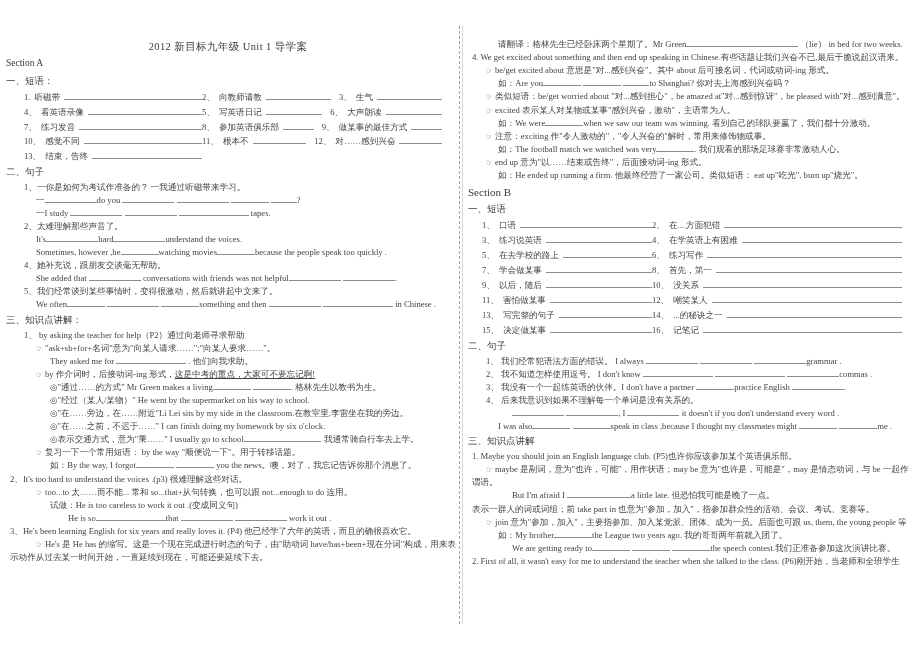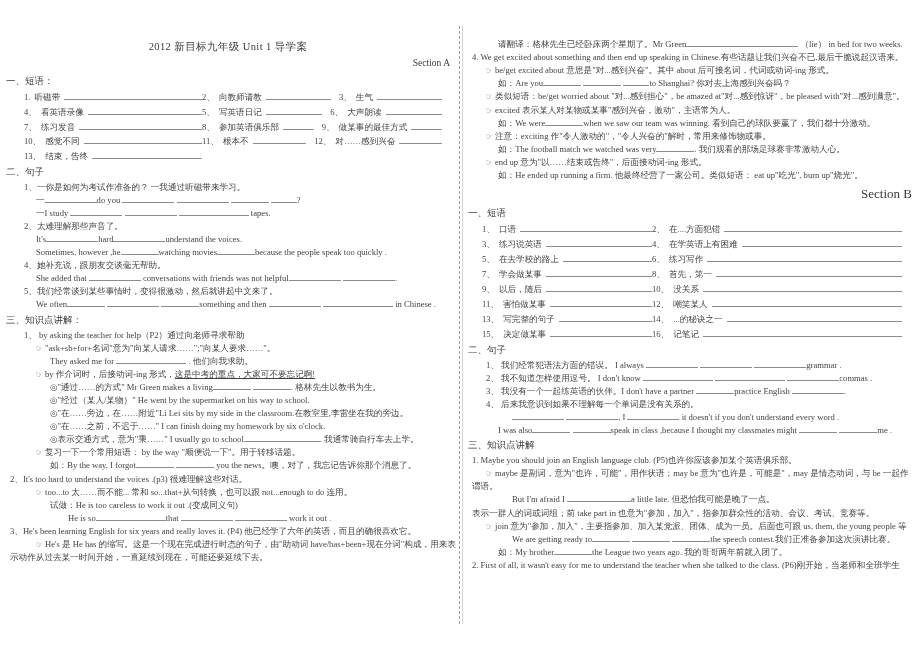--- a/index.html
+++ b/index.html
@@ -54,28 +54,28 @@
     opacity: 0.6;
   }
   .doc-title {
     text-align: center;
     font-size: 10.5px;
     letter-spacing: 0.4px;
     margin: 0 0 4px 0;
     color: #333;
   }
   .section-head {
-    text-align: right;
+    text-align: left;
     font-size: 9.5px;
     margin: 0 0 7px 0;
     color: #333;
   }
   .section-head-b {
-    text-align: right;
-    font-size: 13px;
+    text-align: left;
+    font-size: 11px;
     margin: 4px 0 5px 0;
     color: #333;
   }
   .hdr {
     font-size: 9.5px;
     margin: 2px 0 2px 0;
     color: #333;
   }
   .ln {
     font-size: 8.6px;
@@ -510,25 +510,25 @@
     </div>
     <div class="ln i0">谓语。</div>
     <div class="ln i3">
       <span>But I'm afraid I</span>
       <span class="blank b-xs"></span><span class="blank b-s"></span><span>a little late. 但恐怕我可能是晚了一点。</span>
     </div>
     <div class="ln i0">表示一群人的词或词组；前 take part in 也意为"参加，加入"，指参加群众性的活动、会议、考试、竞赛等。</div>
     <div class="ln i1">
       <span class="bullet">☞</span><span>join 意为"参加，加入"，主要指参加、加入某党派、团体、成为一员。后面也可跟 us, them, the young people 等</span>
     </div>
+    <div class="ln i2">
+      <span>如：My brother</span><span class="blank b-s"></span><span>the League two years ago.  我的哥哥两年前就入团了。</span>
+    </div>
     <div class="ln i3">
       <span>We are getting ready to</span><span class="blank b-s"></span>
       <span class="blank b-s"></span>
       <span class="blank b-s"></span><span>the speech contest.我们正准备参加这次演讲比赛。</span>
     </div>
-    <div class="ln i2">
-      <span>如：My brother</span><span class="blank b-s"></span><span>the League two years ago.  我的哥哥两年前就入团了。</span>
-    </div>
 
     <div class="ln i0">2. First of all, it wasn't easy for me to understand the teacher when she talked to the class. (P6)刚开始，当老师和全班学生</div>
 
   </div>
 </div>
 
 </body></html>

